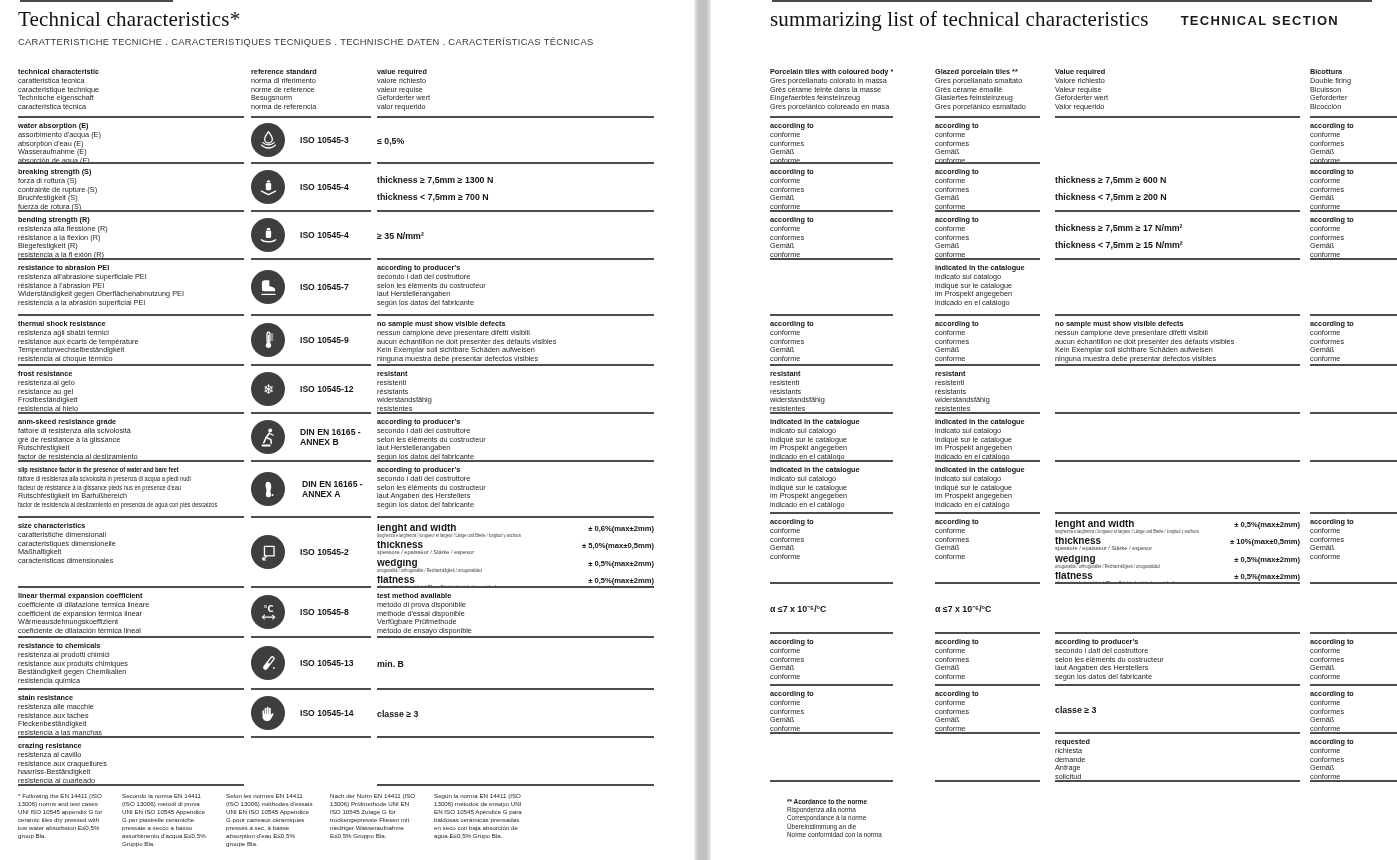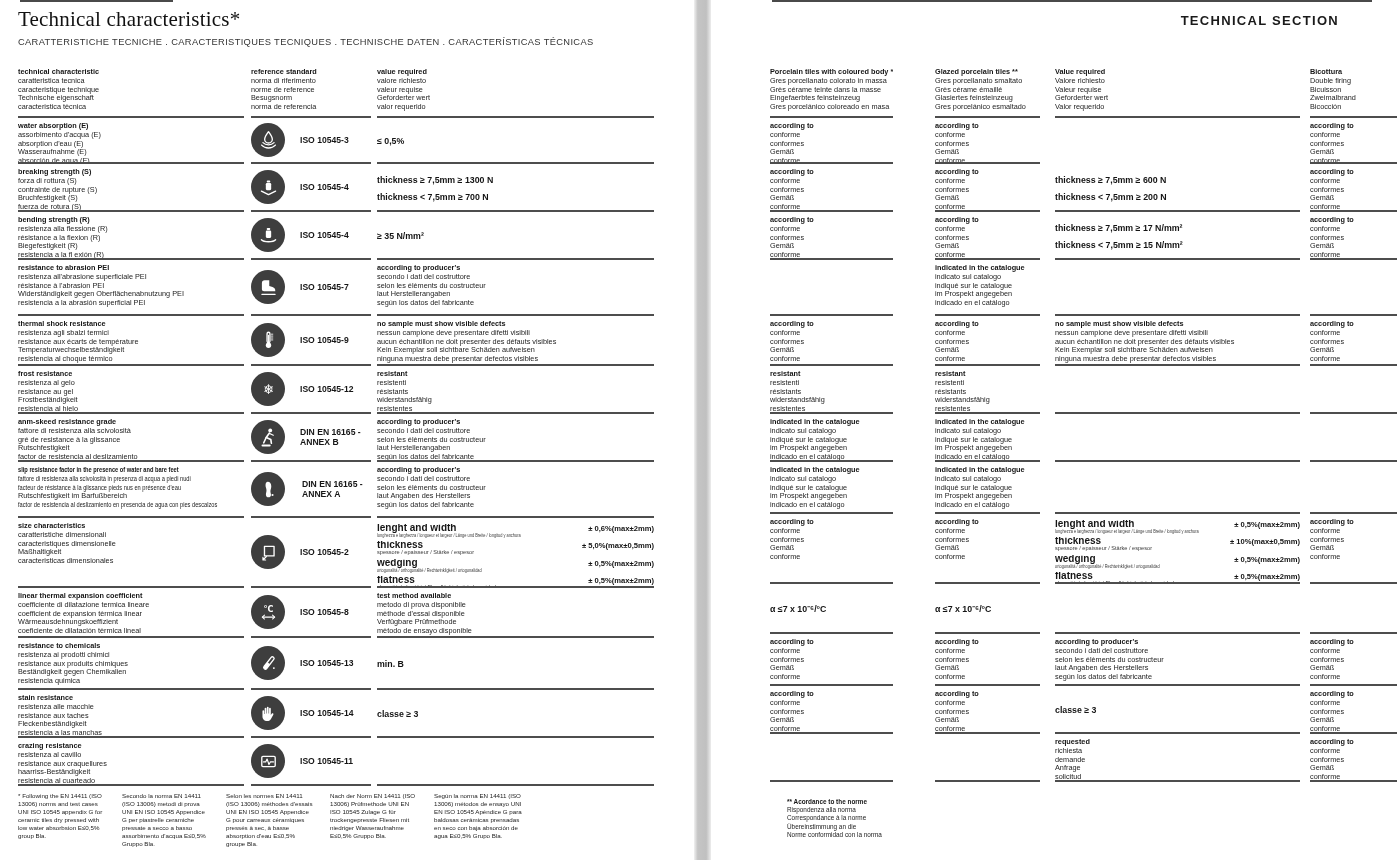--- a/index.html
+++ b/index.html
@@ -487,44 +487,34 @@
       <div class="trow left-grid" style="height: 48px;">
         <div class="cell" style="grid-column: 1;">
           <div class="block">
             <div class="bl b">crazing resistance</div>
             <div class="bl">resistenza al cavillo</div>
             <div class="bl">resistance aux craquellures</div>
             <div class="bl">haarriss-Beständigkeit</div>
             <div class="bl">resistencia al cuarteado</div>
           </div>
         </div>
-        <div class="cell std" style="grid-column: 3;">
-          <span class="icon-circle">
-            <svg viewBox="0 0 24 24">
-              <g stroke="#fff" fill="none" stroke-width="1.4" stroke-linecap="round" stroke-linejoin="round">
-                <rect x="5" y="6.6" width="14" height="10.8" rx="1.2"></rect>
-                <path d="M6.8 12.4h2.3l1.4-3 2 5.8 1.4-2.8H17.2" stroke-width="1.2"></path>
-              </g>
-            </svg>
-          </span>
-          <span class="iso">ISO 10545-11</span>
-        </div>
         <div class="cell" style="grid-column: 5;"></div>
       </div>
     </div>
   <div class="footnotes" id="left-footnotes">
       <div class="fn">* Following the EN 14411 (ISO 13006) norms and test cases UNI ISO 10545 appendix G for ceramic tiles dry pressed with low water absorbsion E≤0,5% group Bla.</div>
       <div class="fn">Secondo la norma EN 14411 (ISO 13006) metodi di prova UNI EN ISO 10545 Appendice G per piastrelle ceramiche pressate a secco a basso assorbimento d'acqua E≤0,5% Gruppo Bla.</div>
       <div class="fn">Selon les normes EN 14411 (ISO 13006) méthodes d'essais UNI EN ISO 10545 Appendice G pour carreaux céramiques pressés à sec, à basse absorption d'eau E≤0,5% groupe Bla.</div>
       <div class="fn">Nach der Norm EN 14411 (ISO 13006) Prüfmethode UNI EN ISO 10545 Zulage G für trockengepresste Fliesen mit niedriger Wasseraufnahme E≤0,5% Gruppo Bla.</div>
       <div class="fn">Según la norma EN 14411 (ISO 13006) métodos de ensayo UNI EN ISO 10545 Apéndice G para baldosas cerámicas prensadas en seco con baja absorción de agua E≤0,5% Grupo Bla.</div>
     </div>
 </section>
 
 <section class="page page-right">
+  <h1>summarizing list of technical characteristics</h1>
   <div class="corner">TECHNICAL SECTION</div>
   <div class="table" id="right-table">
       <div class="trow right-grid header-row" style="height: 54px;">
         <div class="cell" style="grid-column: 1;">
           <div class="block">
             <div class="bl b">Porcelain tiles with coloured body **</div>
             <div class="bl">Gres porcellanato colorato in massa</div>
             <div class="bl">Grès cérame teinte dans la masse</div>
             <div class="bl">Eingefaerbtes feinsteinzeug</div>
             <div class="bl">Gres porcelánico coloreado en masa</div>
@@ -546,21 +536,21 @@
             <div class="bl">Valeur requise</div>
             <div class="bl">Geforderter wert</div>
             <div class="bl">Valor requerido</div>
           </div>
         </div>
         <div class="cell" style="grid-column: 7;">
           <div class="block">
             <div class="bl b">Bicottura</div>
             <div class="bl">Double firing</div>
             <div class="bl">Bicuisson</div>
-            <div class="bl">Zweimalbrand</div>
+            <div class="bl">Geforderter</div>
             <div class="bl">Bicocción</div>
           </div>
         </div>
       </div>
       <div class="trow right-grid" style="height: 46px;">
         <div class="cell" style="grid-column: 1;">
           <div class="block">
             <div class="bl b">according to</div>
             <div class="bl">conforme</div>
             <div class="bl">conformes</div>

